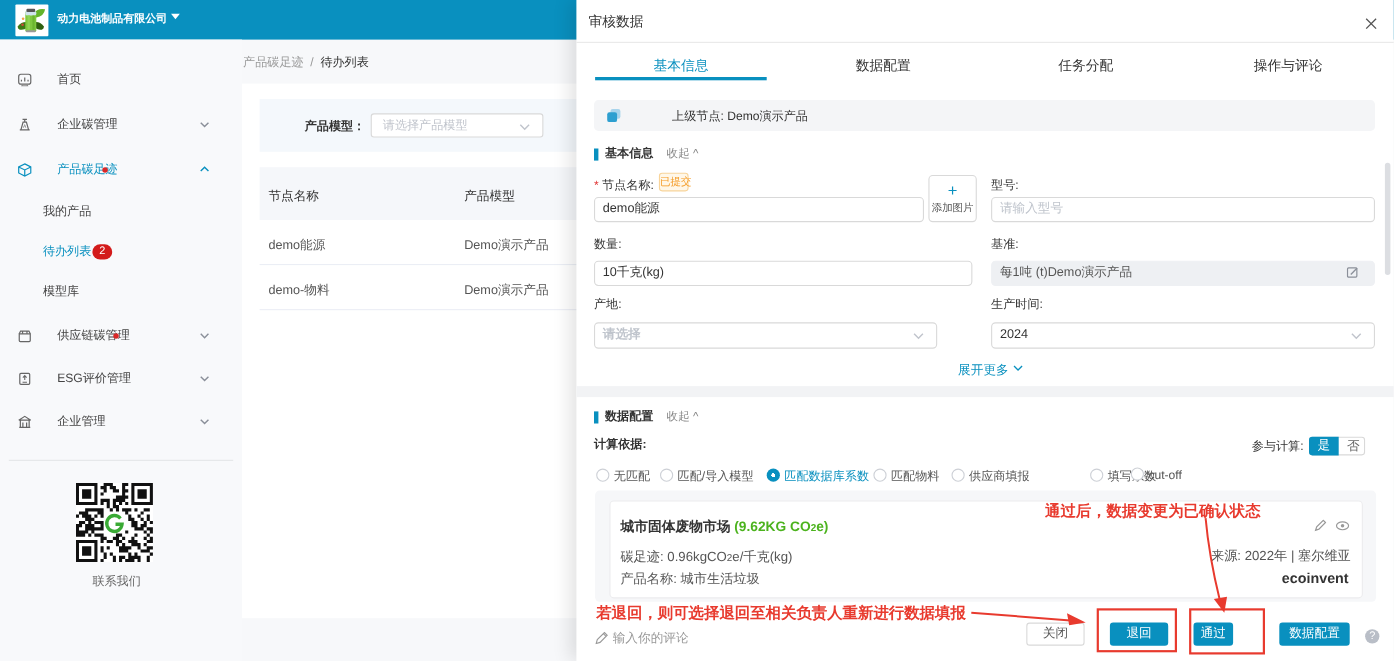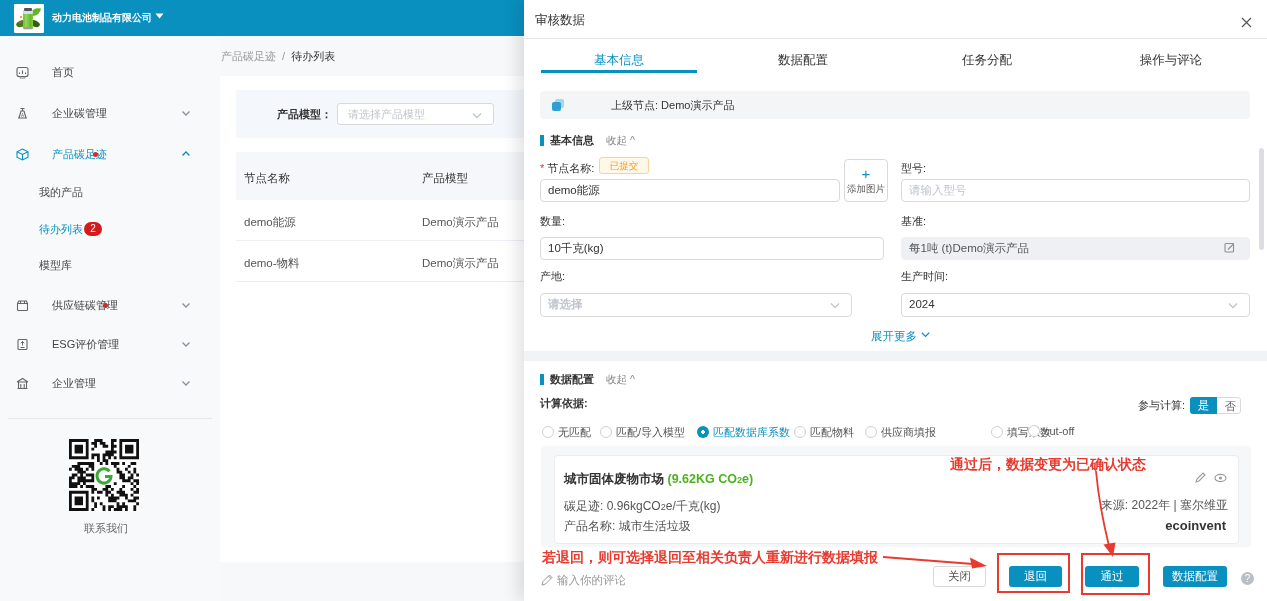--- a/index.html
+++ b/index.html
@@ -42,21 +42,21 @@
 .tab{top:52px;width:100px;text-align:center;font-size:12.5px;color:#333;}
 #tabline{left:17px;top:70px;width:156px;height:2.5px;background:#0990bf;}
 #gbar{left:16px;top:91px;width:710px;height:28px;background:#f4f5f7;border-radius:4px;}
 #gbar span{position:absolute;left:44px;top:7px;font-size:11px;color:#333;}
 .sect{font-size:11px;color:#333;font-weight:bold;border-left:4px solid #0990bf;padding-left:6px;line-height:11px;}
 .fold{font-size:10.5px;color:#888;font-weight:normal;margin-left:12px;}
 .lbl{font-size:11px;color:#333;}
 .inp{border:1px solid #d9d9d9;border-radius:4px;background:#fff;font-size:11.5px;color:#333;line-height:20px;padding-left:7px;}
 .ph{color:#bfc4cc;}
 .star{color:#e03131;}
-#tag{position:absolute;left:59px;top:-4px;width:50px;height:17px;white-space:nowrap;background:#fff7e8;border:1px solid #f8d49a;border-radius:3px;color:#f59a23;font-size:9.5px;text-align:center;line-height:15px;}
+#tag{position:absolute;left:59px;top:-4px;width:27px;height:17px;white-space:nowrap;background:#fff7e8;border:1px solid #f8d49a;border-radius:3px;color:#f59a23;font-size:9.5px;text-align:center;line-height:15px;}
 #upload{left:320px;top:159px;width:44px;height:43px;border:1px solid #d9d9d9;border-radius:4px;text-align:center;}
 #upload .plus{color:#0990bf;font-size:15px;line-height:18px;display:block;margin-top:5px;}
 #upload .utxt{font-size:9.5px;color:#555;display:block;}
 .chevg{position:absolute;right:10px;top:8px;}
 #greyband{left:0;top:351px;width:743px;height:10px;background:#f2f3f5;}
 .radio{position:absolute;top:425px;height:13px;font-size:11px;color:#555;}
 .rc{display:inline-block;width:12px;height:12px;border:1px solid #cdd0d6;border-radius:50%;background:#fff;vertical-align:-2px;margin-right:4px;}
 #panel{left:17px;top:446px;width:710px;height:101px;background:#f6f7f9;border-radius:4px;}
 #dcard{left:30px;top:455px;width:685px;height:89px;background:#fff;border:1px solid #ececee;border-radius:4px;}
 .btn{position:absolute;top:566px;height:21px;border-radius:3px;font-size:11.5px;color:#fff;background:#0990bf;text-align:center;line-height:21px;}
@@ -254,21 +254,21 @@
     </svg>
 <div class="m" style="left:40px;top:498px;font-size:12px;color:#555;">碳足迹: 0.96kgCO<span style="font-size:9px;">2</span>e/千克(kg)</div>
 <div class="m" style="left:420px;top:497px;width:284px;text-align:right;font-size:12px;color:#555;">来源: 2022年 | 塞尔维亚</div>
 <div class="m" style="left:40px;top:518px;font-size:12px;color:#555;">产品名称: 城市生活垃圾</div>
 <div class="m" style="left:420px;top:518px;width:282px;text-align:right;font-size:13px;color:#333;font-weight:bold;">ecoinvent</div>
 <div class="m" style="left:17px;top:573px;font-size:11.5px;color:#999;"><svg width="12" height="12" viewBox="0 0 12 12" style="vertical-align:-2px;margin-right:4px;">
         <path d="M1 11l1-3.5L8.5 1 11 3.5 4.5 10z M7.5 2l2.5 2.5" fill="none" stroke="#999" stroke-width="1"></path>
       </svg>输入你的评论</div>
 <div class="btn btnw" style="left:409px;width:53px;">关闭</div>
 <div class="btn" style="left:485px;width:53px;">退回</div>
-<div class="btn" style="left:561px;width:54px;">通过</div>
+<div class="btn" style="left:561px;width:36px;">通过</div>
 <div class="btn" style="left:639px;width:64px;">数据配置</div>
 <div class="m" style="left:717px;top:572px;width:13px;height:13px;border-radius:50%;background:#b9bec7;color:#fff;font-size:10px;text-align:center;line-height:13px;">?</div>
 <div class="m" style="left:735px;top:148px;width:5px;height:102px;background:#dcdee2;border-radius:3px;"></div>
 </div>
 <div class="redtx" style="left:950px;top:456px;">通过后，数据变更为已确认状态</div>
 <div class="redtx" style="left:542px;top:549px;">若退回，则可选择退回至相关负责人重新进行数据填报</div>
 <div class="redbox" style="left:997px;top:553px;width:73px;height:40px;"></div>
 <div class="redbox" style="left:1081px;top:553px;width:69px;height:42px;"></div>
 <svg class="abs" style="left:870px;top:450px;" width="290" height="125" viewBox="0 0 290 125">
 <path d="M13 107 L103 114" stroke="#e83a2e" stroke-width="1.8" fill="none"></path>

